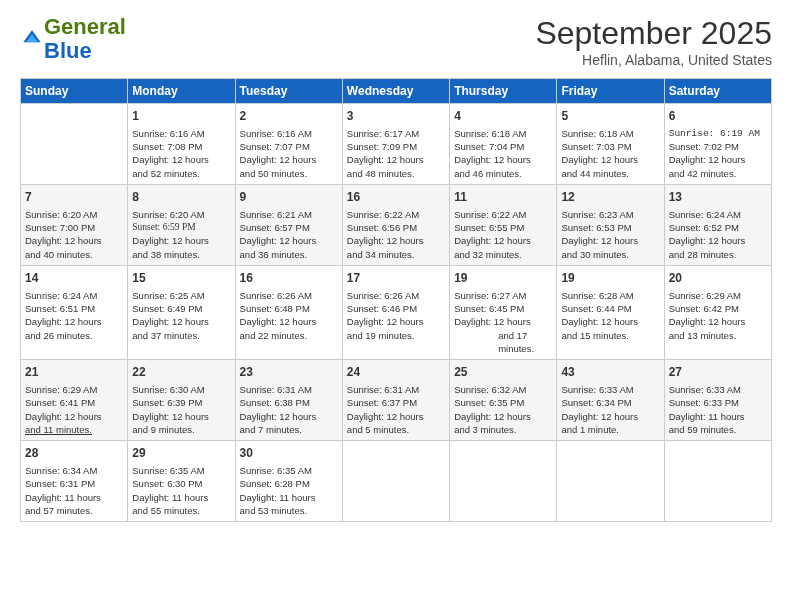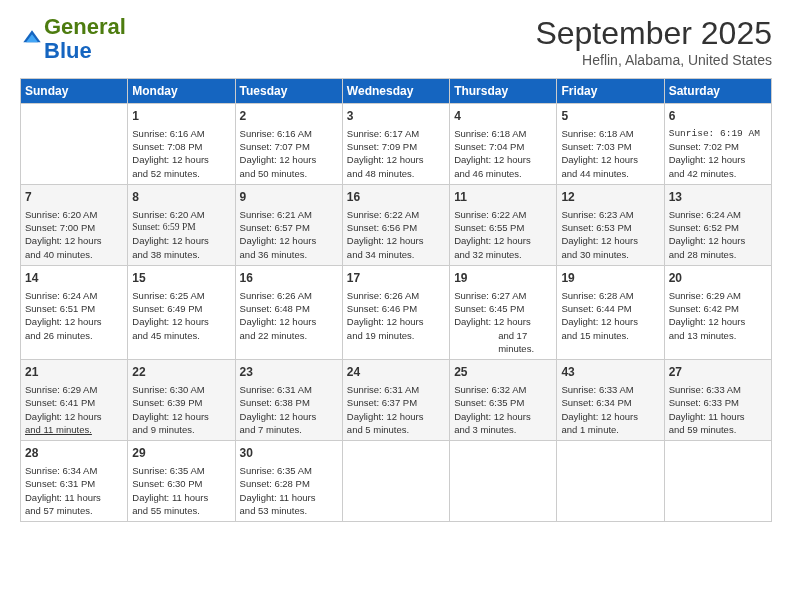--- a/index.html
+++ b/index.html
@@ -222,21 +222,21 @@
             <span style="display: block;">Sunrise: 6:24 AM</span>
             <span style="display: block;">Sunset: 6:51 PM</span>
             <span style="display: block;">Daylight: 12 hours</span>
             <span style="display: block;">and 26 minutes.</span>
           </td>
           <td>
             <span class="day-number">15</span>
             <span style="display: block;">Sunrise: 6:25 AM</span>
             <span style="display: block;">Sunset: 6:49 PM</span>
             <span style="display: block;">Daylight: 12 hours</span>
-            <span style="display: block;">and 45 minutes.</span>
+            <span style="display: block;">and 37 minutes.</span>
           </td>
           <td>
             <span class="day-number">16</span>
             <span style="display: block;">Sunrise: 6:26 AM</span>
             <span style="display: block;">Sunset: 6:48 PM</span>
             <span style="display: block;">Daylight: 12 hours</span>
             <span style="display: block;">and 22 minutes.</span>
           </td>
           <td>
             <span class="day-number">17</span>

